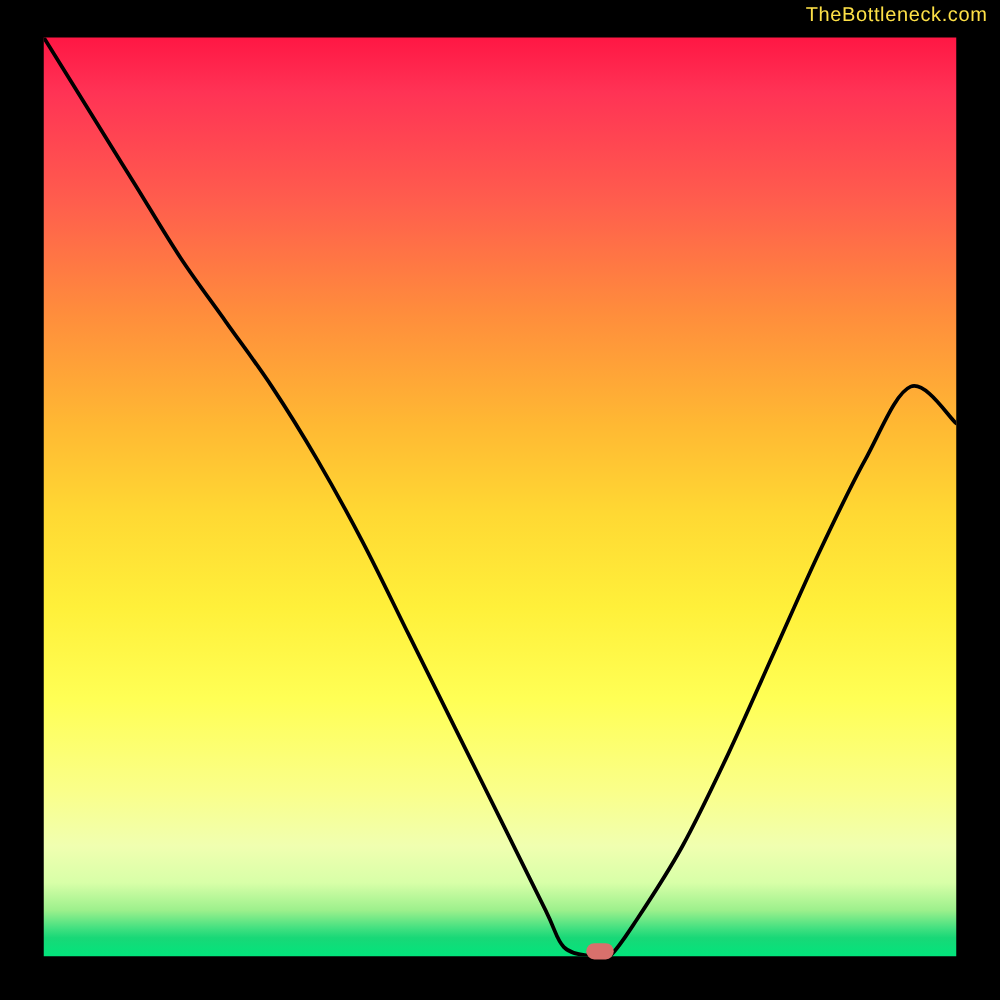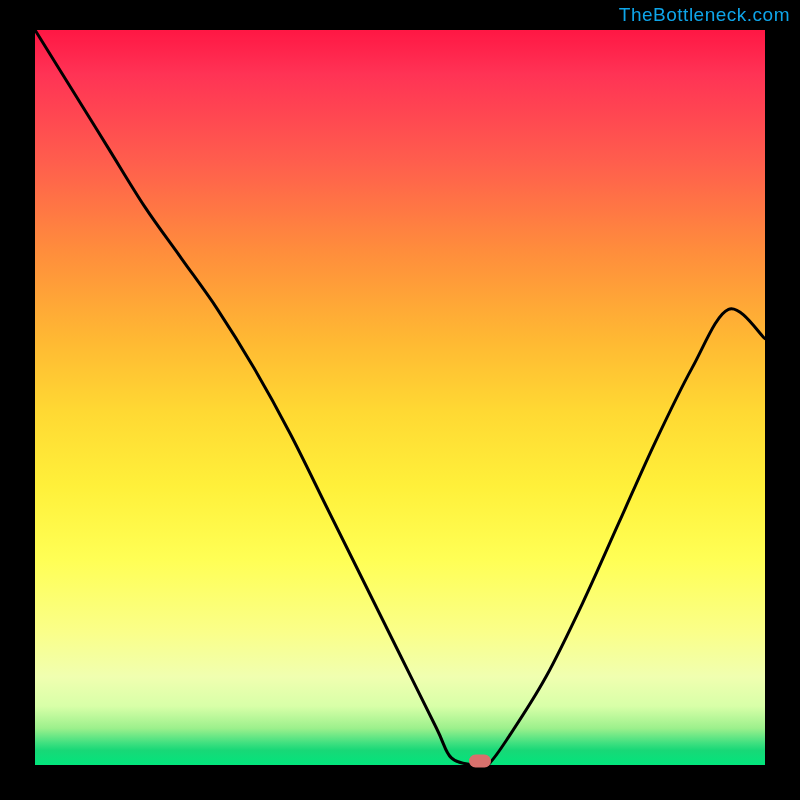--- a/index.html
+++ b/index.html
@@ -14,22 +14,22 @@
   .frame {
     position: relative;
     width: 800px;
     height: 800px;
     background: #000;
   }
   .watermark {
     position: absolute;
     top: 4px;
     right: 10px;
-    color: #0ea5e9;
-    font-size: 19px;
+    color: #fde047;
+    font-size: 16px;
     font-weight: 500;
     letter-spacing: 0.5px;
     z-index: 5;
   }
   .plot-area {
     position: absolute;
     left: 35px;
     top: 30px;
     width: 730px;
     height: 735px;

